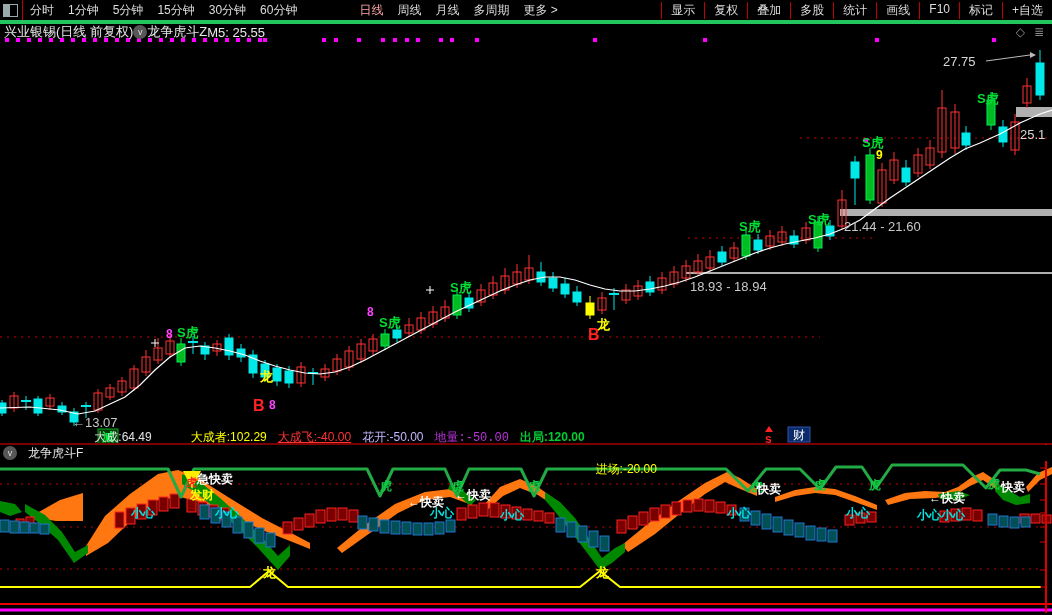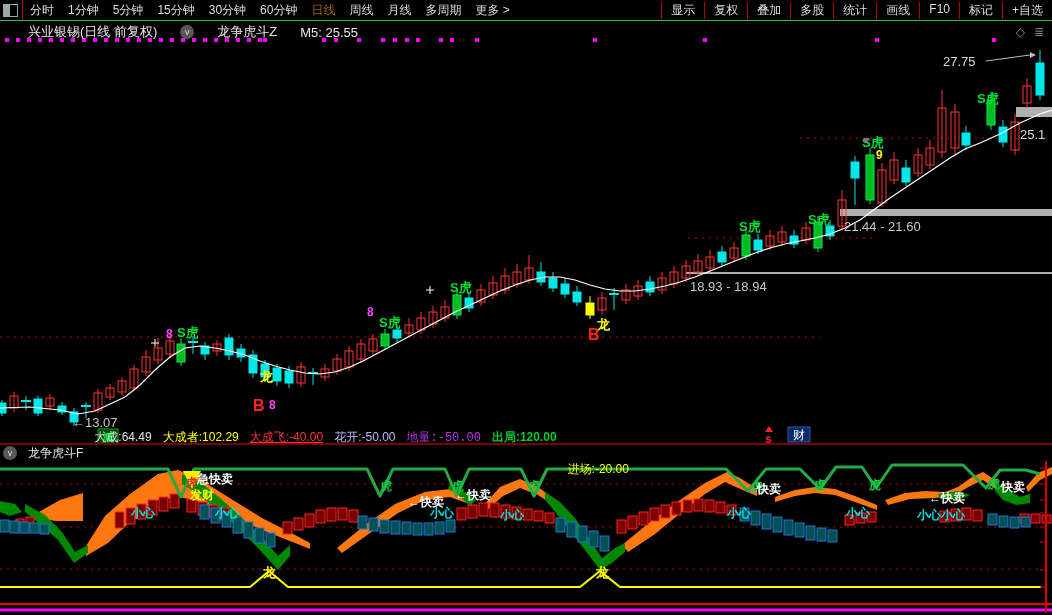--- a/index.html
+++ b/index.html
@@ -1,30 +1,30 @@
 <!DOCTYPE html>
 <html><head>
 <meta charset="utf-8">
 <style>
   html,body{margin:0;padding:0;background:#000;}
   .screen{position:relative;width:1052px;height:615px;background:#000;overflow:hidden;
           font-family:"Liberation Sans","DejaVu Sans",sans-serif;}
   svg{position:absolute;inset:0;}
   .menubar{position:absolute;top:0;left:0;right:0;height:20px;background:#000;
-           border-bottom:1px solid #22c55e;display:flex;align-items:center;color:#ddd;font-size:12px;z-index:5;}
+           border-bottom:4px solid #22c55e;display:flex;align-items:center;color:#ddd;font-size:12px;z-index:5;}
   .icon-wrap{display:flex;align-items:center;border-right:1px solid #c00000;padding:1px 4px 1px 3px;height:18px;}
   .win-icon{width:13px;height:11px;border:1px solid #9aa;display:inline-block;
             background:linear-gradient(90deg,#9aa 45%,transparent 45%);}
   .menu-left{display:flex;}
   .menu-item{padding:0 7px;cursor:pointer;white-space:nowrap;}
-  .menu-item.active{color:#a16207;}
+  .menu-item.active{color:#fca5a5;margin-left:48px;}
   .menu-right{margin-left:auto;display:flex;}
   .menu-right .menu-item{border-left:1px solid #c00000;padding:0 9px;}
-  .title-row{position:absolute;top:23px;left:4px;display:flex;align-items:center;gap:23px;
-             color:#e8e8e8;font-size:13px;z-index:4;margin-left:24px;}
+  .title-row{position:absolute;top:23px;left:4px;display:flex;align-items:center;gap:0;
+             color:#e8e8e8;font-size:13px;z-index:4;}
   .circle-icon{width:14px;height:14px;border-radius:50%;background:#575757;color:#ddd;
                font-size:9px;line-height:14px;text-align:center;flex:0 0 auto;}
   .title-icons{position:absolute;top:25px;right:8px;color:#8a8a8a;font-size:12px;display:flex;gap:9px;z-index:4;}
   .ind-header{position:absolute;top:445px;left:0;right:0;height:16px;background:#000;display:flex;
               align-items:center;font-size:12px;gap:11px;padding-left:3px;z-index:4;white-space:nowrap;}
   .ind-header .fld{display:inline-block;}
 </style>
 </head>
 <body>
 
@@ -470,21 +470,21 @@
   <div class="title-icons">
     <span>◇</span>
     <span>≣</span>
   </div>
 
   <div class="ind-header">
     <span class="circle-icon">v</span>
     <span style="color:#e8e8e8">龙争虎斗F</span>
     <span style="display:flex;gap:11px">
         <span class="fld" style="color: rgb(224, 224, 224);">大成:64.49</span>
-        <span class="fld" style="color: rgb(255, 255, 0);">大成者:102.29</span>
+        <span class="fld" style="color: rgb(255, 255, 0); margin-left: 28px;">大成者:102.29</span>
         <span class="fld" style="color: rgb(255, 51, 51); text-decoration: underline;">大成飞:-40.00</span>
         <span class="fld" style="color: #c4b5fd;">花开:-50.00</span>
         <span class="fld" style="color: rgb(187, 51, 221); font-family: Liberation Mono, monospace;">地量:-50.00</span>
         <span class="fld" style="color: rgb(0, 204, 51); font-weight: bold;">出局:120.00</span>
         <span class="fld" style="color: rgb(255, 255, 0); margin-top: 32px;">进场:-20.00</span>
       </span>
   </div>
 
 </div>
 

